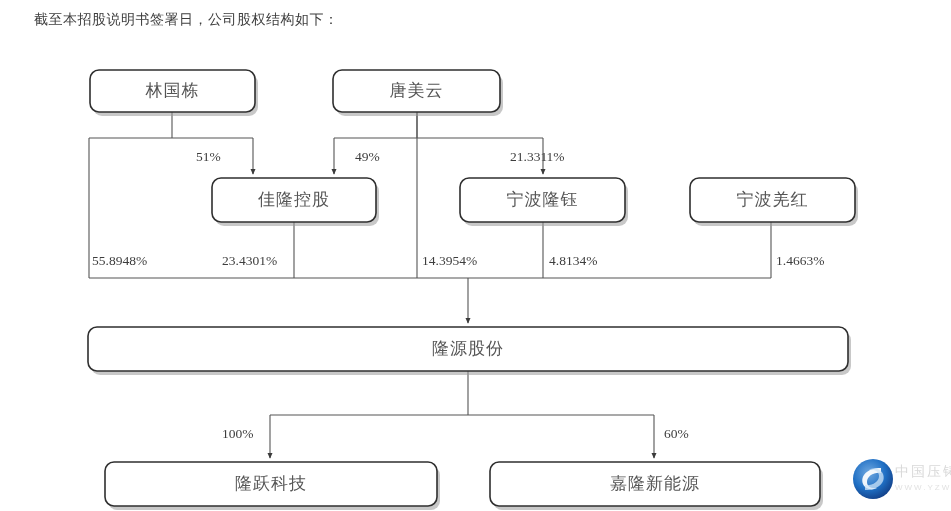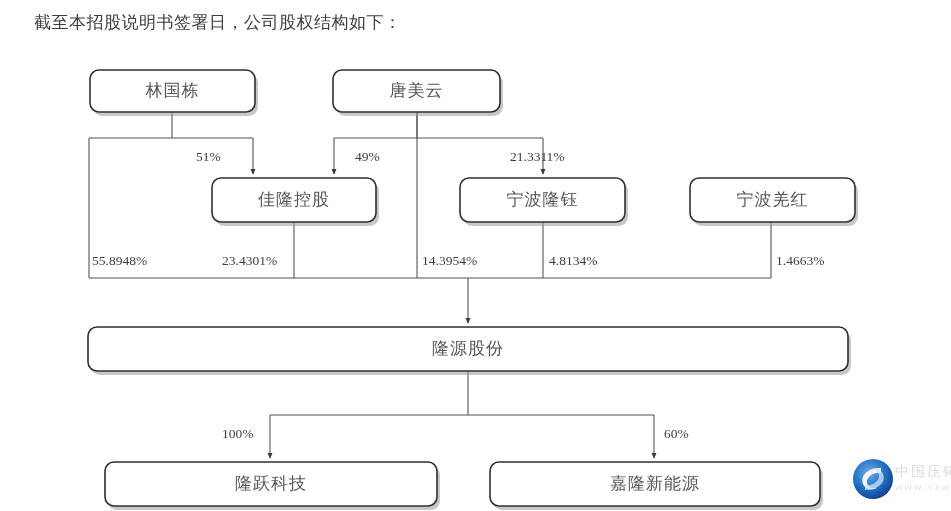--- a/index.html
+++ b/index.html
@@ -18,21 +18,21 @@
   #page {
     position: relative;
     width: 951px;
     height: 511px;
     background: #ffffff;
   }
   #title {
     position: absolute;
     left: 34px;
     top: 11px;
-    font-size: 17px;
+    font-size: 14px;
     letter-spacing: 0.5px;
     color: #3d3d3d;
     white-space: nowrap;
     font-family: "Liberation Serif", "DejaVu Serif", serif;
   }
   #diagram {
     position: absolute;
     left: 0;
     top: 0;
     width: 951px;

